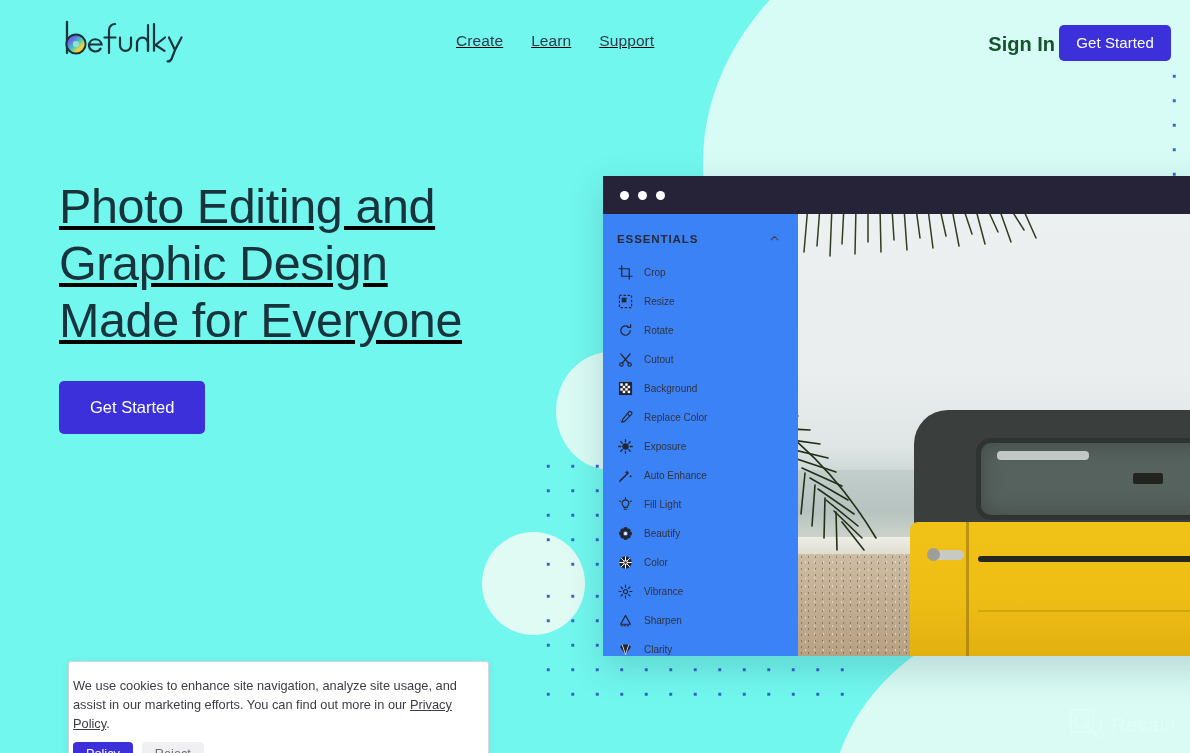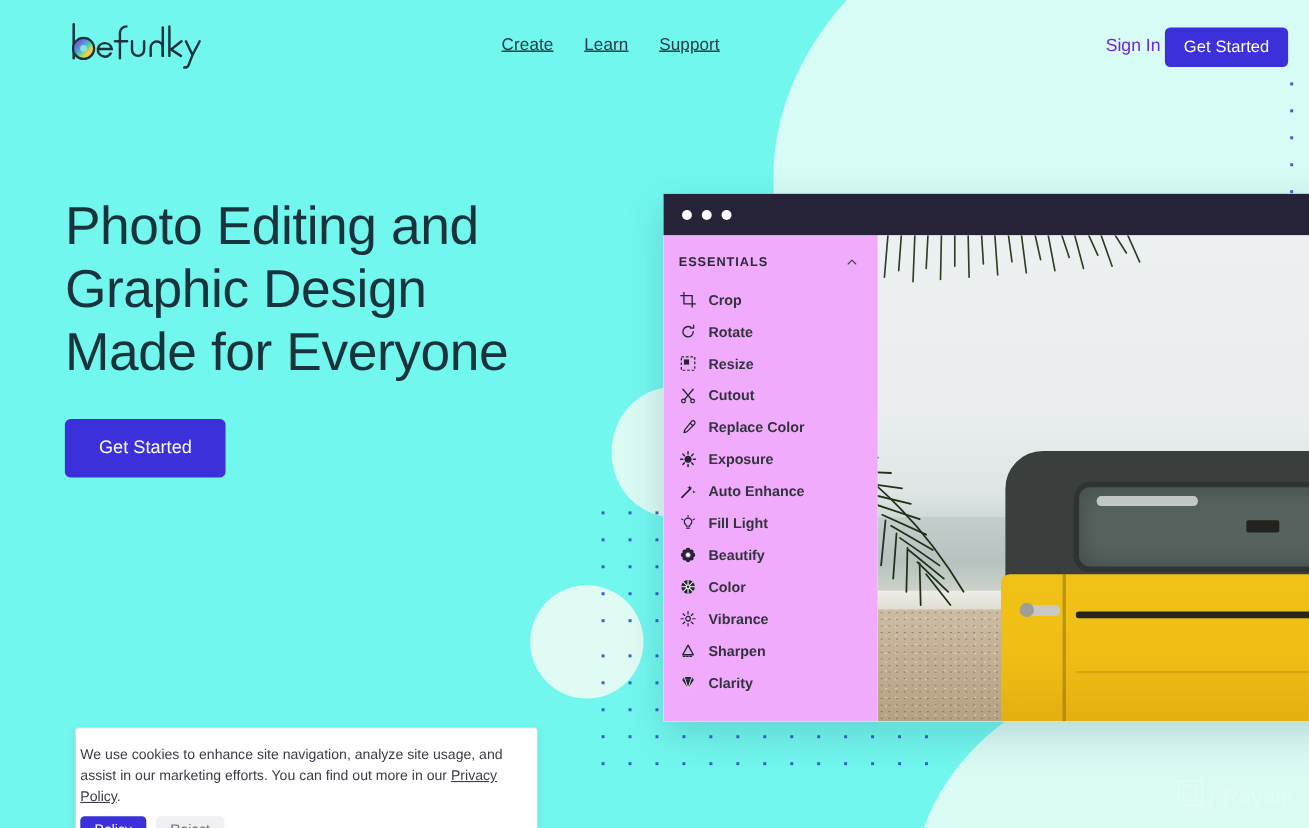--- a/index.html
+++ b/index.html
@@ -71,35 +71,35 @@
     position:absolute; left:456px; top:32px;
     display:flex; gap:28px;text-decoration:underline;
   }
   .nav a {
     font-size:15.5px; color:#2C3A4B;
     text-decoration:none; letter-spacing:.1px;
   }
 
   .signin {
     position:absolute; right:135px; top:33px;
-    font-size:16px; color:#6d28d9; text-decoration:none;
+    font-size:20px; color:#14532d; text-decoration:none;font-weight:bold;
   }
   .btn-get-started-nav {
     position:absolute; right:19px; top:25px;
     background:#3B30D9; color:#fff;
     border:none; border-radius:5px;
     padding:9px 17px 10px;
     font-size:15px; font-family:inherit;
     cursor:pointer; letter-spacing:.1px;
   }
 
   
   .hero {
     position:absolute; left:59px; top:178px;
-    width:500px; z-index:10;
+    width:500px; z-index:10;text-decoration:underline;
   }
   .hero h1 {
     font-size:48.5px; line-height:57px;
     color:#18333C; font-weight:400;
     letter-spacing:-.4px;
   }
   .hero p {
     margin-top:31px;
     font-size:17.8px; line-height:26.5px;
     color:#2E4750; width:440px;
@@ -123,21 +123,21 @@
   }
   .titlebar {
     height:38px; background:#262338;
     display:flex; align-items:center; padding-left:17px; gap:9px;
   }
   .tb-dot { width:9px; height:9px; border-radius:50%; background:#fff; }
 
   .app-body { display:flex; height:442px; }
 
   .sidebar {
-    width:195px; background:#f0abfc;
+    width:195px; background:#3b82f6;
     padding:18px 0 0 0; flex:none;
   }
   .sb-head {
     display:flex; align-items:center; justify-content:space-between;
     padding:0 18px 0 14px; margin-bottom:13px;
   }
   .sb-head span.t {
     font-size:11.6px; font-weight:700;
     letter-spacing:.85px; color:#2A2A35;
   }
@@ -145,21 +145,21 @@
 
   .sb-item {
     display:flex; align-items:center; gap:11px;
     padding:6px 14px 7px; cursor:pointer;
   }
   .sb-item .ic {
     width:16px; height:16px; flex:none;
     display:flex; align-items:center; justify-content:center;
     color:#25252F;
   }
-  .sb-item .lb { font-size:13px; color:#33333D;font-weight:bold; }
+  .sb-item .lb { font-size:10px; color:#33333D; }
 
   
   .photo { flex:1; position:relative; overflow:hidden; background:#E7EAEA; }
   .sky {
     position:absolute; inset:0;
     background:linear-gradient(#EDF0F0 0%, #E9EDED 38%, #DEE5E4 53%, #C9D4D2 60%, #BCC9C6 66%, #D9DAD2 71%);
   }
   .sea {
     position:absolute; left:0; right:0; top:58%; height:17%;
     background:linear-gradient(#C2CECB, #B6C3C0 55%, #D4D7CE);
@@ -378,48 +378,66 @@
             <svg width="15" height="15" viewBox="0 0 16 16">
                 <path d="M4 1v11h11M1 4h11v11" stroke="#25252F" stroke-width="1.3" fill="none" stroke-linecap="round"></path>
               </svg>
           </span>
           <span class="lb">Crop</span>
         </div>
 
         <div class="sb-item">
           <span class="ic">
             <svg width="15" height="15" viewBox="0 0 16 16">
+                <rect x="1.5" y="1.5" width="13" height="13" stroke="#25252F" stroke-width="1.2" fill="none" stroke-dasharray="2.6 1.8"></rect>
+                <rect x="4" y="4" width="5" height="5" fill="#25252F"></rect>
+              </svg>
+          </span>
+          <span class="lb">Resize</span>
+        </div>
+
+        <div class="sb-item">
+          <span class="ic">
+            <svg width="15" height="15" viewBox="0 0 16 16">
                 <path d="M13 8a5 5 0 1 1-2.2-4.1" stroke="#25252F" stroke-width="1.3" fill="none" stroke-linecap="round"></path>
                 <path d="M13.4 1.6v3h-3" stroke="#25252F" stroke-width="1.3" fill="none" stroke-linecap="round" stroke-linejoin="round"></path>
               </svg>
           </span>
           <span class="lb">Rotate</span>
-        </div>
-
-        <div class="sb-item">
-          <span class="ic">
-            <svg width="15" height="15" viewBox="0 0 16 16">
-                <rect x="1.5" y="1.5" width="13" height="13" stroke="#25252F" stroke-width="1.2" fill="none" stroke-dasharray="2.6 1.8"></rect>
-                <rect x="4" y="4" width="5" height="5" fill="#25252F"></rect>
-              </svg>
-          </span>
-          <span class="lb">Resize</span>
         </div>
 
         <div class="sb-item">
           <span class="ic">
             <svg width="15" height="15" viewBox="0 0 16 16">
                 <path d="M3 2l8.5 10M13 2L4.5 12" stroke="#25252F" stroke-width="1.3" fill="none" stroke-linecap="round"></path>
                 <circle cx="3.6" cy="13.3" r="1.8" stroke="#25252F" stroke-width="1.2" fill="none"></circle>
                 <circle cx="12.4" cy="13.3" r="1.8" stroke="#25252F" stroke-width="1.2" fill="none"></circle>
               </svg>
           </span>
           <span class="lb">Cutout</span>
         </div>
 
+        <div class="sb-item">
+          <span class="ic">
+            <svg width="15" height="15" viewBox="0 0 16 16">
+                <rect x="1" y="1" width="14" height="14" fill="#25252F"></rect>
+                <g fill="#fff">
+                  <rect x="2.5" y="2.5" width="2.6" height="2.6"></rect>
+                  <rect x="7.7" y="2.5" width="2.6" height="2.6"></rect>
+                  <rect x="5.1" y="5.1" width="2.6" height="2.6"></rect>
+                  <rect x="10.3" y="5.1" width="2.6" height="2.6"></rect>
+                  <rect x="2.5" y="7.7" width="2.6" height="2.6"></rect>
+                  <rect x="7.7" y="7.7" width="2.6" height="2.6"></rect>
+                  <rect x="5.1" y="10.3" width="2.6" height="2.6"></rect>
+                  <rect x="10.3" y="10.3" width="2.6" height="2.6"></rect>
+                </g>
+              </svg>
+          </span>
+          <span class="lb">Background</span>
+        </div>
 
         <div class="sb-item">
           <span class="ic">
             <svg width="15" height="15" viewBox="0 0 16 16">
                 <path d="M11.6 1.9a2 2 0 0 1 2.8 2.8L7 12.1l-3 1 1-3z" stroke="#25252F" stroke-width="1.2" fill="none" stroke-linejoin="round"></path>
                 <path d="M9.8 3.7l2.8 2.8" stroke="#25252F" stroke-width="1.2"></path>
               </svg>
           </span>
           <span class="lb">Replace Color</span>
         </div>

